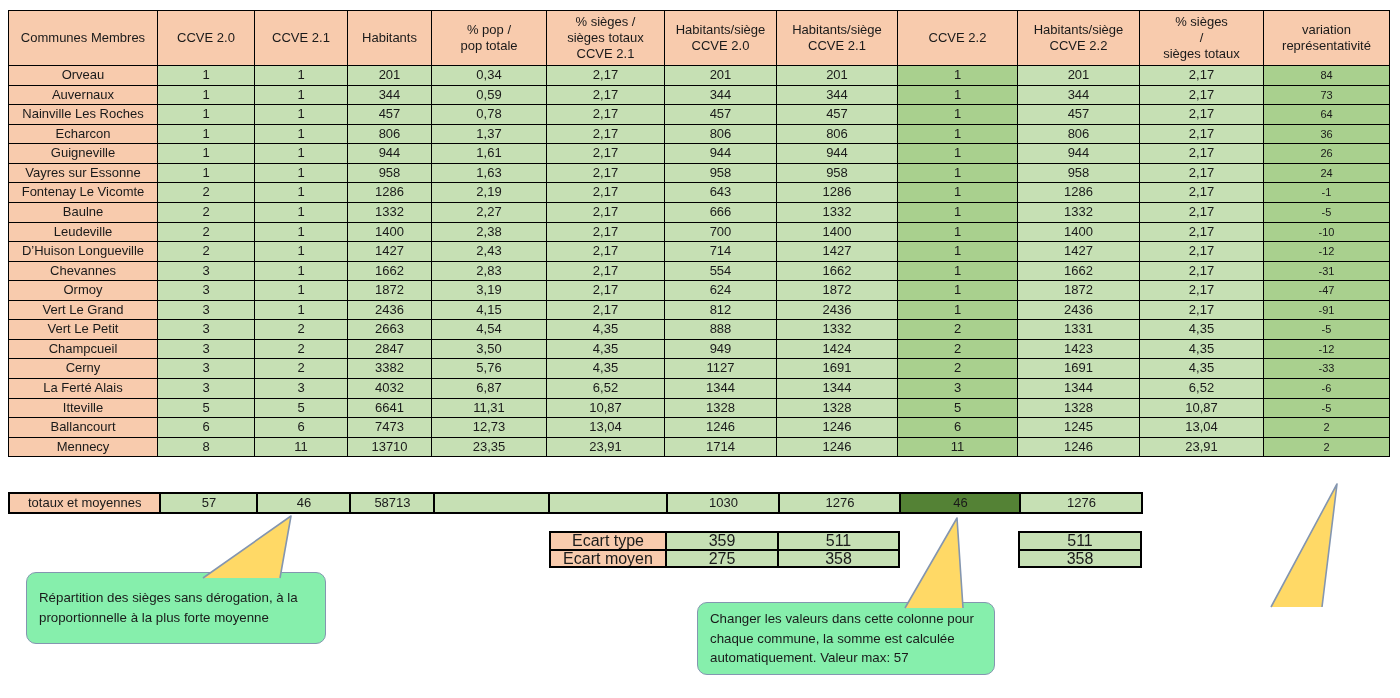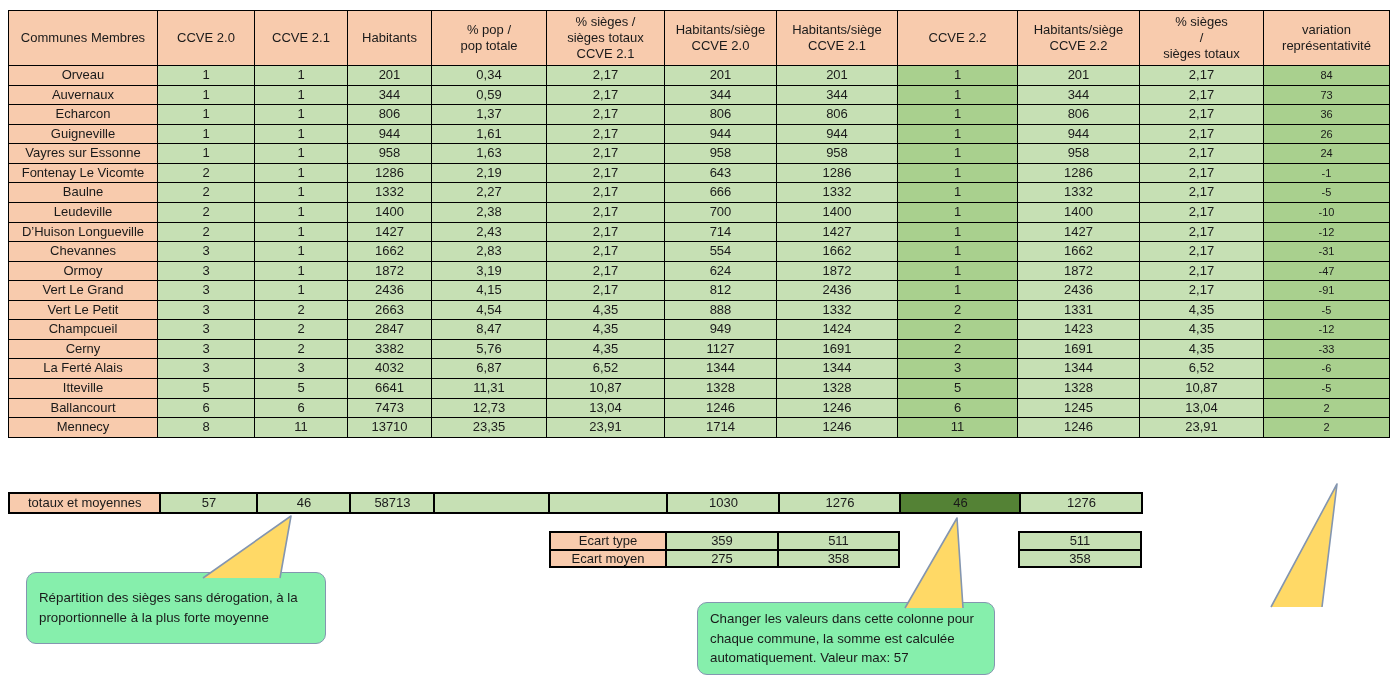--- a/index.html
+++ b/index.html
@@ -31,21 +31,21 @@
   .totals-table td{
     border:2px solid #000;height:18px;line-height:18px;
     font-size:13px;padding:0 18px;overflow:hidden;white-space:nowrap;
   }
 
   
   .ecart-table{position:absolute;left:549px;top:531px;}
   .ecart22-table{position:absolute;left:1018px;top:531px;}
   .ecart-table td,.ecart22-table td{
     border:2px solid #000;height:15.5px;line-height:15.5px;
-    font-size:13px;padding:0 4px;overflow:hidden;white-space:nowrap;text-align:center;
+    font-size:16px;padding:0 4px;overflow:hidden;white-space:nowrap;text-align:center;
   }
   .ecart-table td.name{text-align:center;}
 
   
   .callout{
     position:absolute;background:#86efac;border:1.6px solid #8496B0;border-radius:10px;
     font-size:13.3px;line-height:1.5;padding:6px 12px;box-sizing:border-box;
     display:flex;align-items:center;z-index:2;
   }
   .tails{position:absolute;left:0;top:0;width:1400px;height:698px;pointer-events:none;z-index:3;}
@@ -118,20 +118,34 @@
           <td class="g">0,59</td>
           <td class="g">2,17</td>
           <td class="g">344</td>
           <td class="g">344</td>
           <td class="m">1</td>
           <td class="g">344</td>
           <td class="g">2,17</td>
           <td class="m sm">73</td>
         </tr>
         <tr>
+          <td class="name">Nainville Les Roches</td>
+          <td class="g">1</td>
+          <td class="g">1</td>
+          <td class="g">457</td>
+          <td class="g">0,78</td>
+          <td class="g">2,17</td>
+          <td class="g">457</td>
+          <td class="g">457</td>
+          <td class="m">1</td>
+          <td class="g">457</td>
+          <td class="g">2,17</td>
+          <td class="m sm">64</td>
+        </tr>
+        <tr>
           <td class="name">Echarcon</td>
           <td class="g">1</td>
           <td class="g">1</td>
           <td class="g">806</td>
           <td class="g">1,37</td>
           <td class="g">2,17</td>
           <td class="g">806</td>
           <td class="g">806</td>
           <td class="m">1</td>
           <td class="g">806</td>
@@ -276,21 +290,21 @@
           <td class="m">2</td>
           <td class="g">1331</td>
           <td class="g">4,35</td>
           <td class="m sm">-5</td>
         </tr>
         <tr>
           <td class="name">Champcueil</td>
           <td class="g">3</td>
           <td class="g">2</td>
           <td class="g">2847</td>
-          <td class="g">8,47</td>
+          <td class="g">3,50</td>
           <td class="g">4,35</td>
           <td class="g">949</td>
           <td class="g">1424</td>
           <td class="m">2</td>
           <td class="g">1423</td>
           <td class="g">4,35</td>
           <td class="m sm">-12</td>
         </tr>
         <tr>
           <td class="name">Cerny</td>

